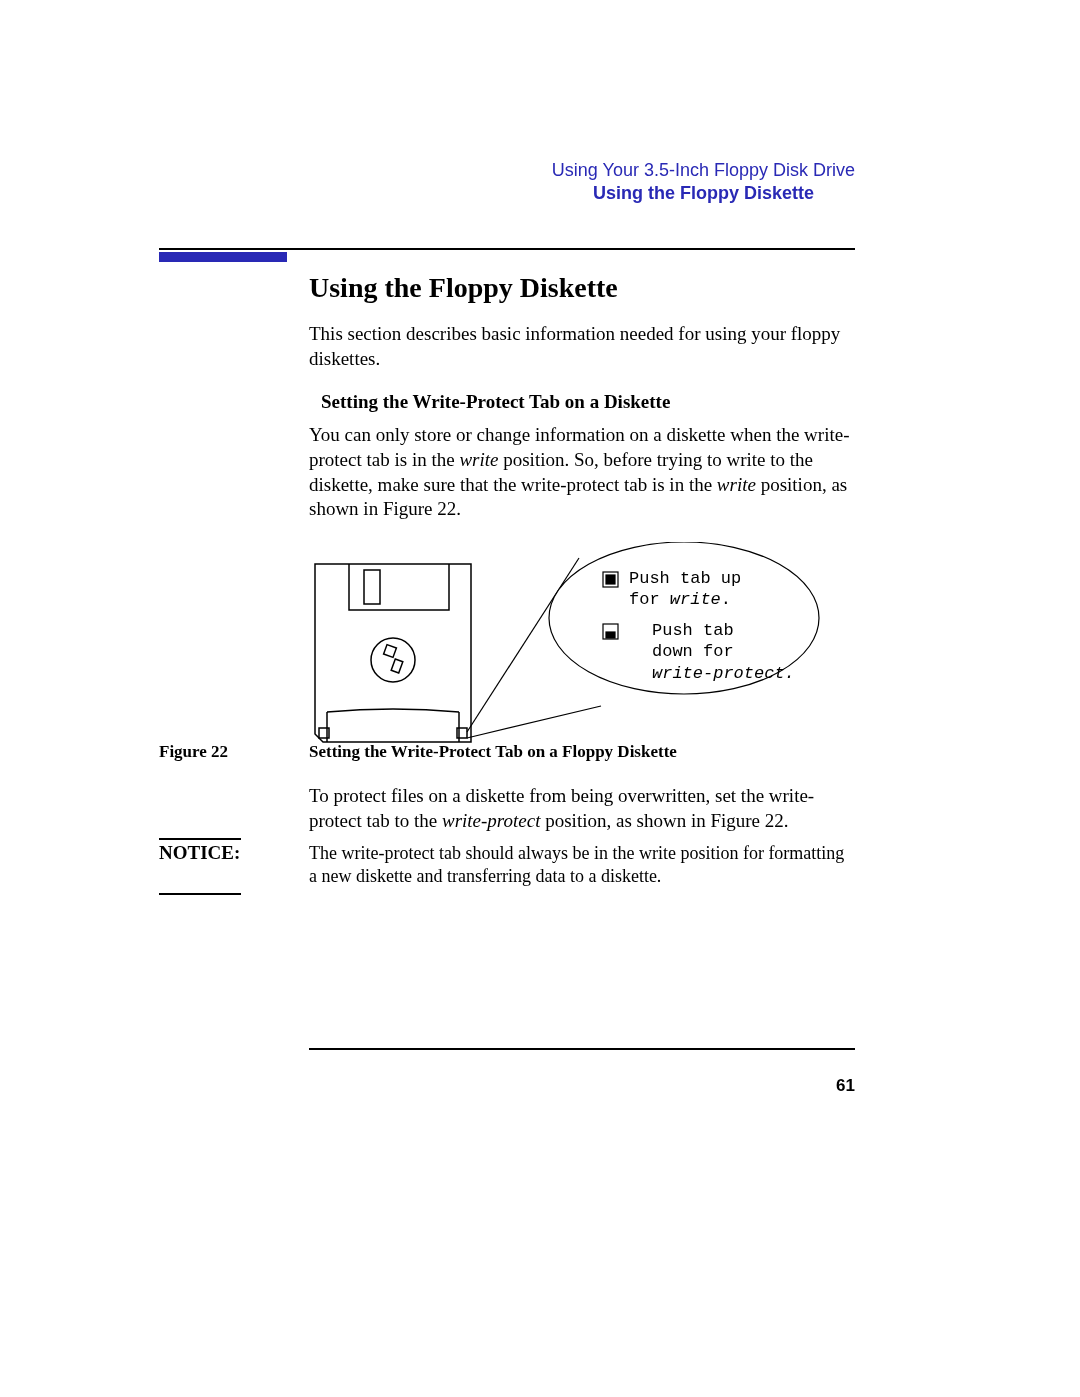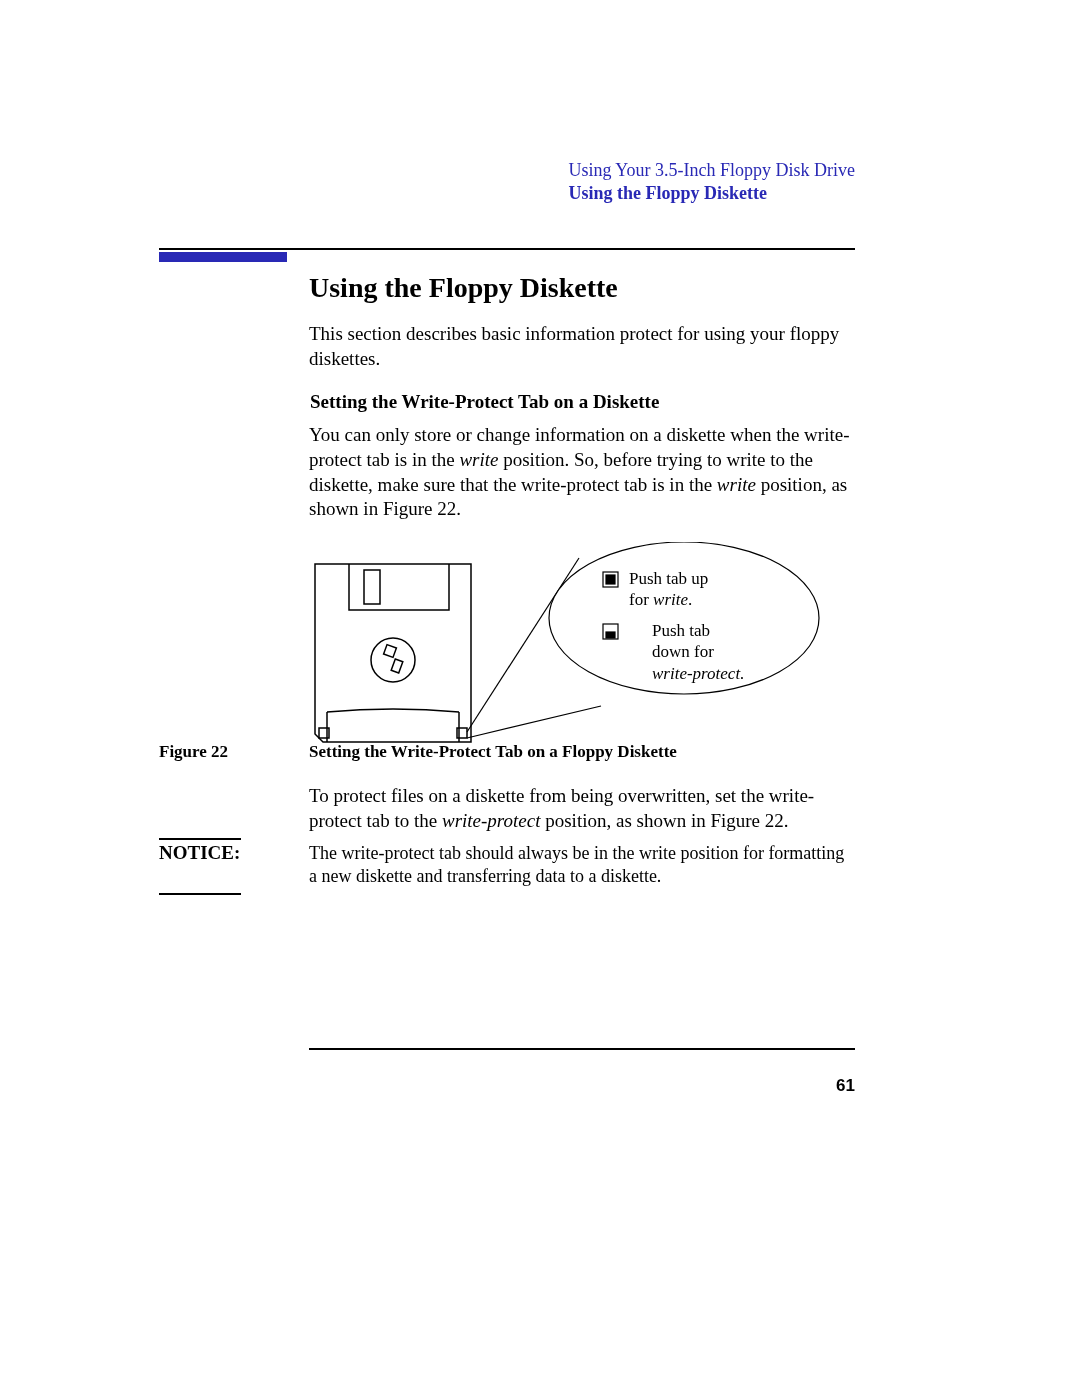--- a/index.html
+++ b/index.html
@@ -13,22 +13,22 @@
   }
   .page {
     position: relative;
     width: 1080px;
     height: 1397px;
   }
   .header {
     position: absolute;
     top: 160px;
     right: 225px;
-    text-align: left;
-    font-family: Liberation Serif, serif;
+    text-align: center;
+    font-family: Liberation Sans, sans-serif;
   }
   .header .chapter {
     color: #2929b5;
     font-size: 18px;
   }
   .header .section {
     color: #2929b5;
     font-weight: bold;
     font-size: 18px;
     margin-top: 2px;
@@ -64,28 +64,29 @@
     margin: 0 0 18px 0;
   }
   .p {
     font-size: 19px;
     line-height: 1.3;
     margin: 0 0 20px 0;
   }
   .h2 {
     font-size: 19px;
     font-weight: bold;
-    margin: 18px 0 10px 1px;
+    margin: 18px 0 10px 12px;
   }
   .italic { font-style: italic; }
   .figure-block {
     position: relative;
     width: 100%;
     height: 220px;
     margin-top: 14px;
+    font-family: Liberation Mono, monospace;
   }
   .figure-svg {
     width: 100%;
     height: 220px;
   }
   .bubble-text {
     position: absolute;
     font-size: 17px;
     line-height: 1.25;
   }
@@ -174,21 +175,21 @@
     <div class="section">Using the Floppy Diskette</div>
   </div>
 
   <div class="top-rule-container">
     <div class="top-rule"></div>
   </div>
   <div class="accent-bar"></div>
 
   <div class="content">
     <div class="h1">Using the Floppy Diskette</div>
-    <div class="p">This section describes basic information protect for using your floppy diskettes.</div>
+    <div class="p">This section describes basic information needed for using your floppy diskettes.</div>
     <div class="h2">Setting the Write-Protect Tab on a Diskette</div>
     <div class="p">
       <span>You can only store or change information on a diskette when the write-protect tab is in the </span><span class="italic">write</span><span> position. So, before trying to write to the diskette, make sure that the write-protect tab is in the </span><span class="italic">write</span><span> position, as shown in Figure 22.</span>
     </div>
 
     <div class="figure-block">
       <svg class="figure-svg" viewBox="0 0 546 220">
 
         <g stroke="#000" stroke-width="1.5" fill="none">
 

